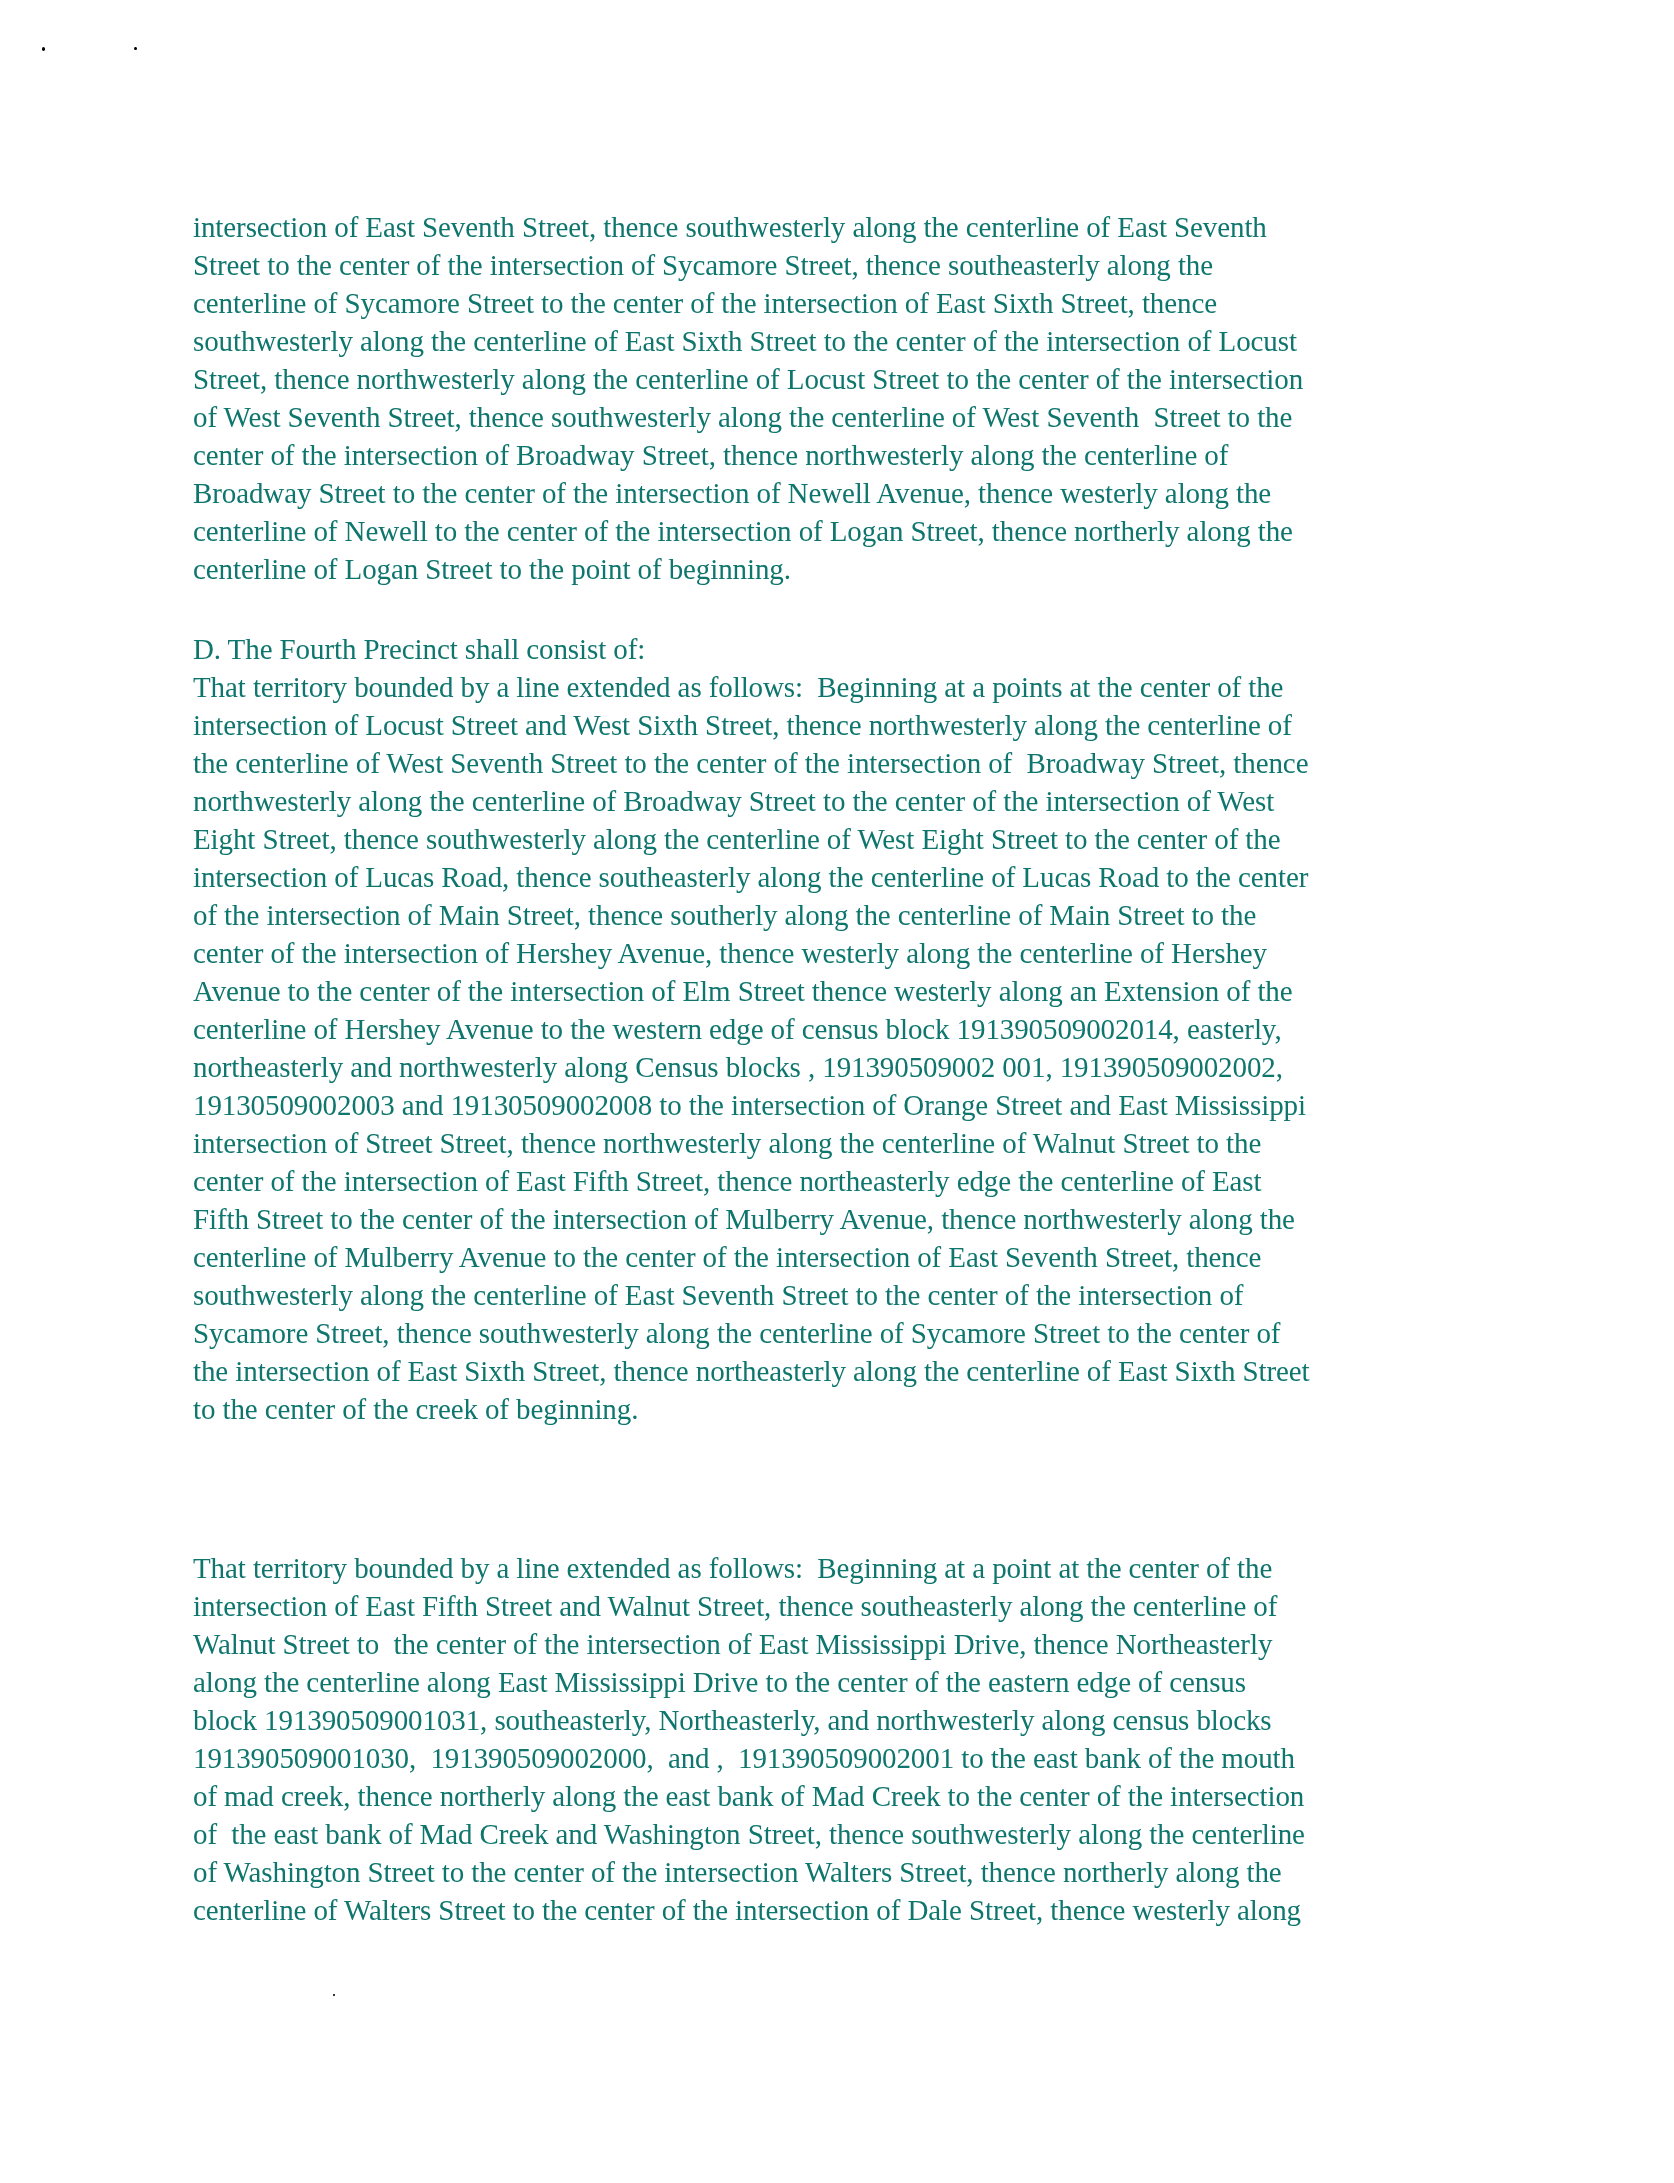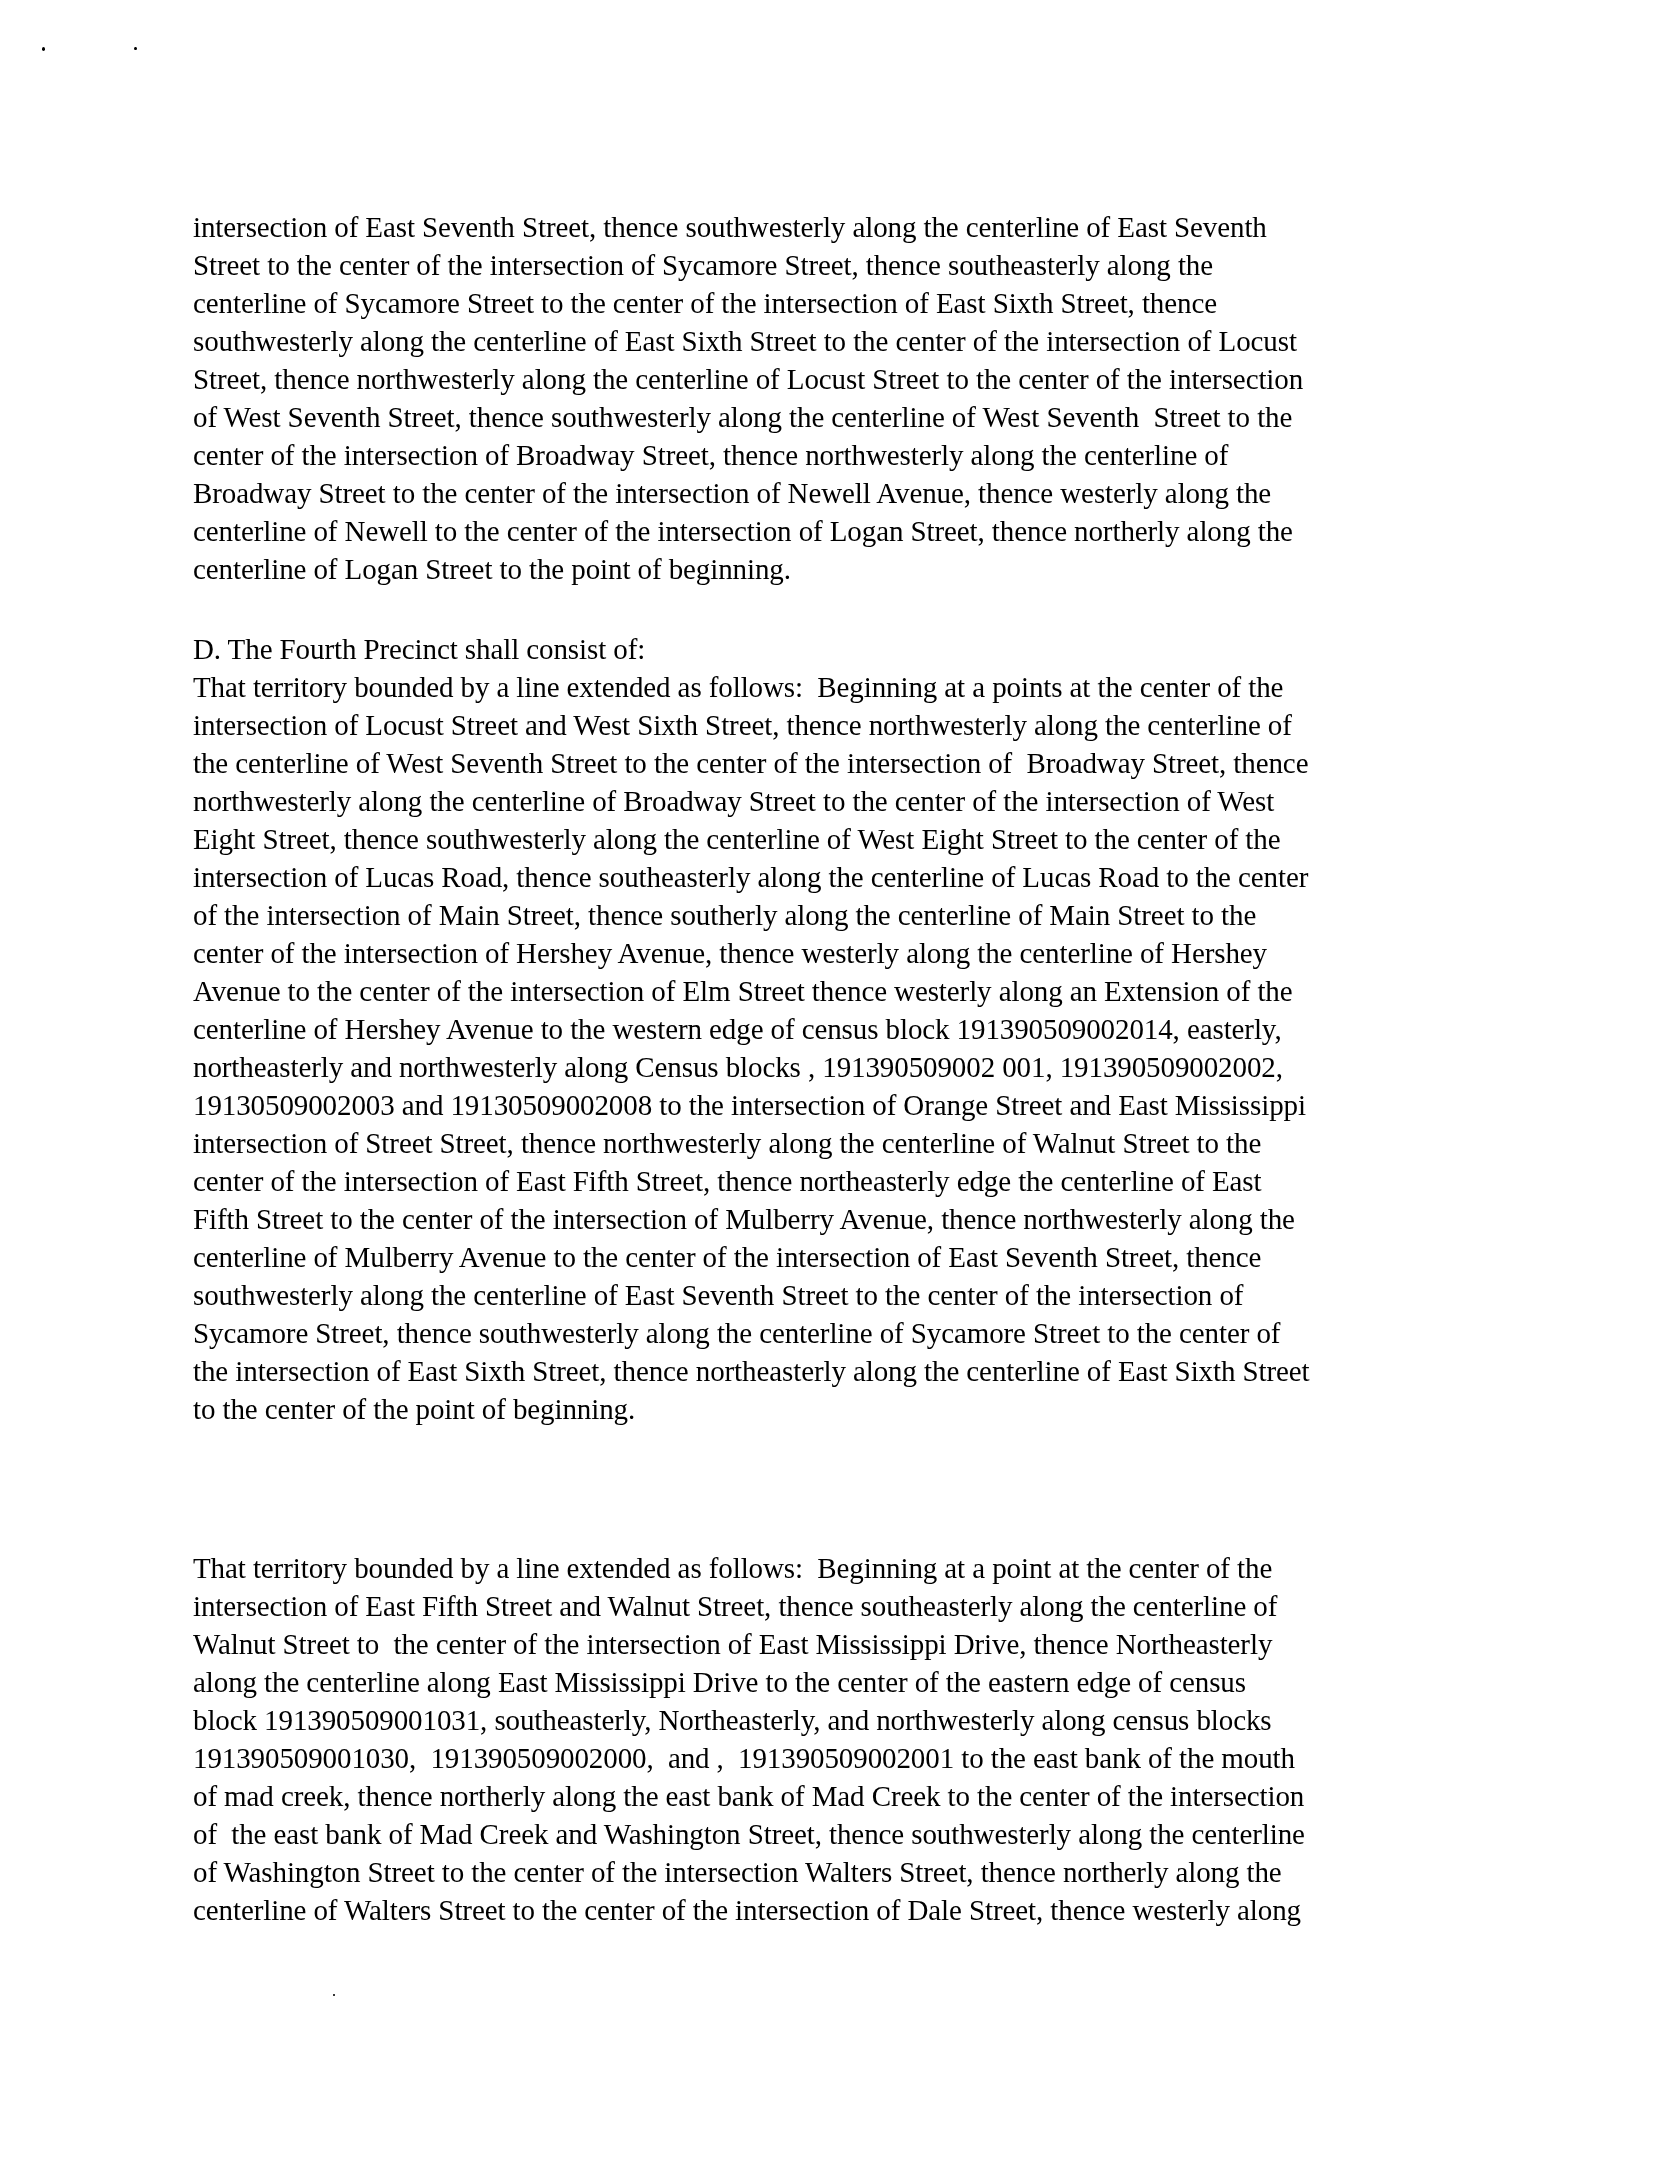--- a/index.html
+++ b/index.html
@@ -25,21 +25,21 @@
       position: absolute;
       background: #000;
       border-radius: 50%;
     }
     .block {
       position: absolute;
       left: 193px;
       width: 1295px;
       font-family: "Liberation Serif", "DejaVu Serif", serif;
       font-size: 29px;
-      color: #000000;
+      color: #0f766e;
       line-height: 38px;
       letter-spacing: -0.1px;
     }
     .line {
       display: block;
       white-space: pre;
       height: 38px;
     }
     .heading {
       display: block;
@@ -83,21 +83,21 @@
     <span class="line">centerline of Hershey Avenue to the western edge of census block 191390509002014, easterly,</span>
     <span class="line">northeasterly and northwesterly along Census blocks , 191390509002 001, 191390509002002,</span>
     <span class="line">19130509002003 and 19130509002008 to the intersection of Orange Street and East Mississippi</span>
     <span class="line">intersection of Street Street, thence northwesterly along the centerline of Walnut Street to the</span>
     <span class="line">center of the intersection of East Fifth Street, thence northeasterly edge the centerline of East</span>
     <span class="line">Fifth Street to the center of the intersection of Mulberry Avenue, thence northwesterly along the</span>
     <span class="line">centerline of Mulberry Avenue to the center of the intersection of East Seventh Street, thence</span>
     <span class="line">southwesterly along the centerline of East Seventh Street to the center of the intersection of</span>
     <span class="line">Sycamore Street, thence southwesterly along the centerline of Sycamore Street to the center of</span>
     <span class="line">the intersection of East Sixth Street, thence northeasterly along the centerline of East Sixth Street</span>
-    <span class="line">to the center of the point of beginning.</span>
+    <span class="line">to the center of the creek of beginning.</span>
   </div>
 
   <div class="block" style="top:1549px;">
     <span class="line">That territory bounded by a line extended as follows:  Beginning at a point at the center of the</span>
     <span class="line">intersection of East Fifth Street and Walnut Street, thence southeasterly along the centerline of</span>
     <span class="line">Walnut Street to  the center of the intersection of East Mississippi Drive, thence Northeasterly</span>
     <span class="line">along the centerline along East Mississippi Drive to the center of the eastern edge of census</span>
     <span class="line">block 191390509001031, southeasterly, Northeasterly, and northwesterly along census blocks</span>
     <span class="line">191390509001030,  191390509002000,  and ,  191390509002001 to the east bank of the mouth</span>
     <span class="line">of mad creek, thence northerly along the east bank of Mad Creek to the center of the intersection</span>

